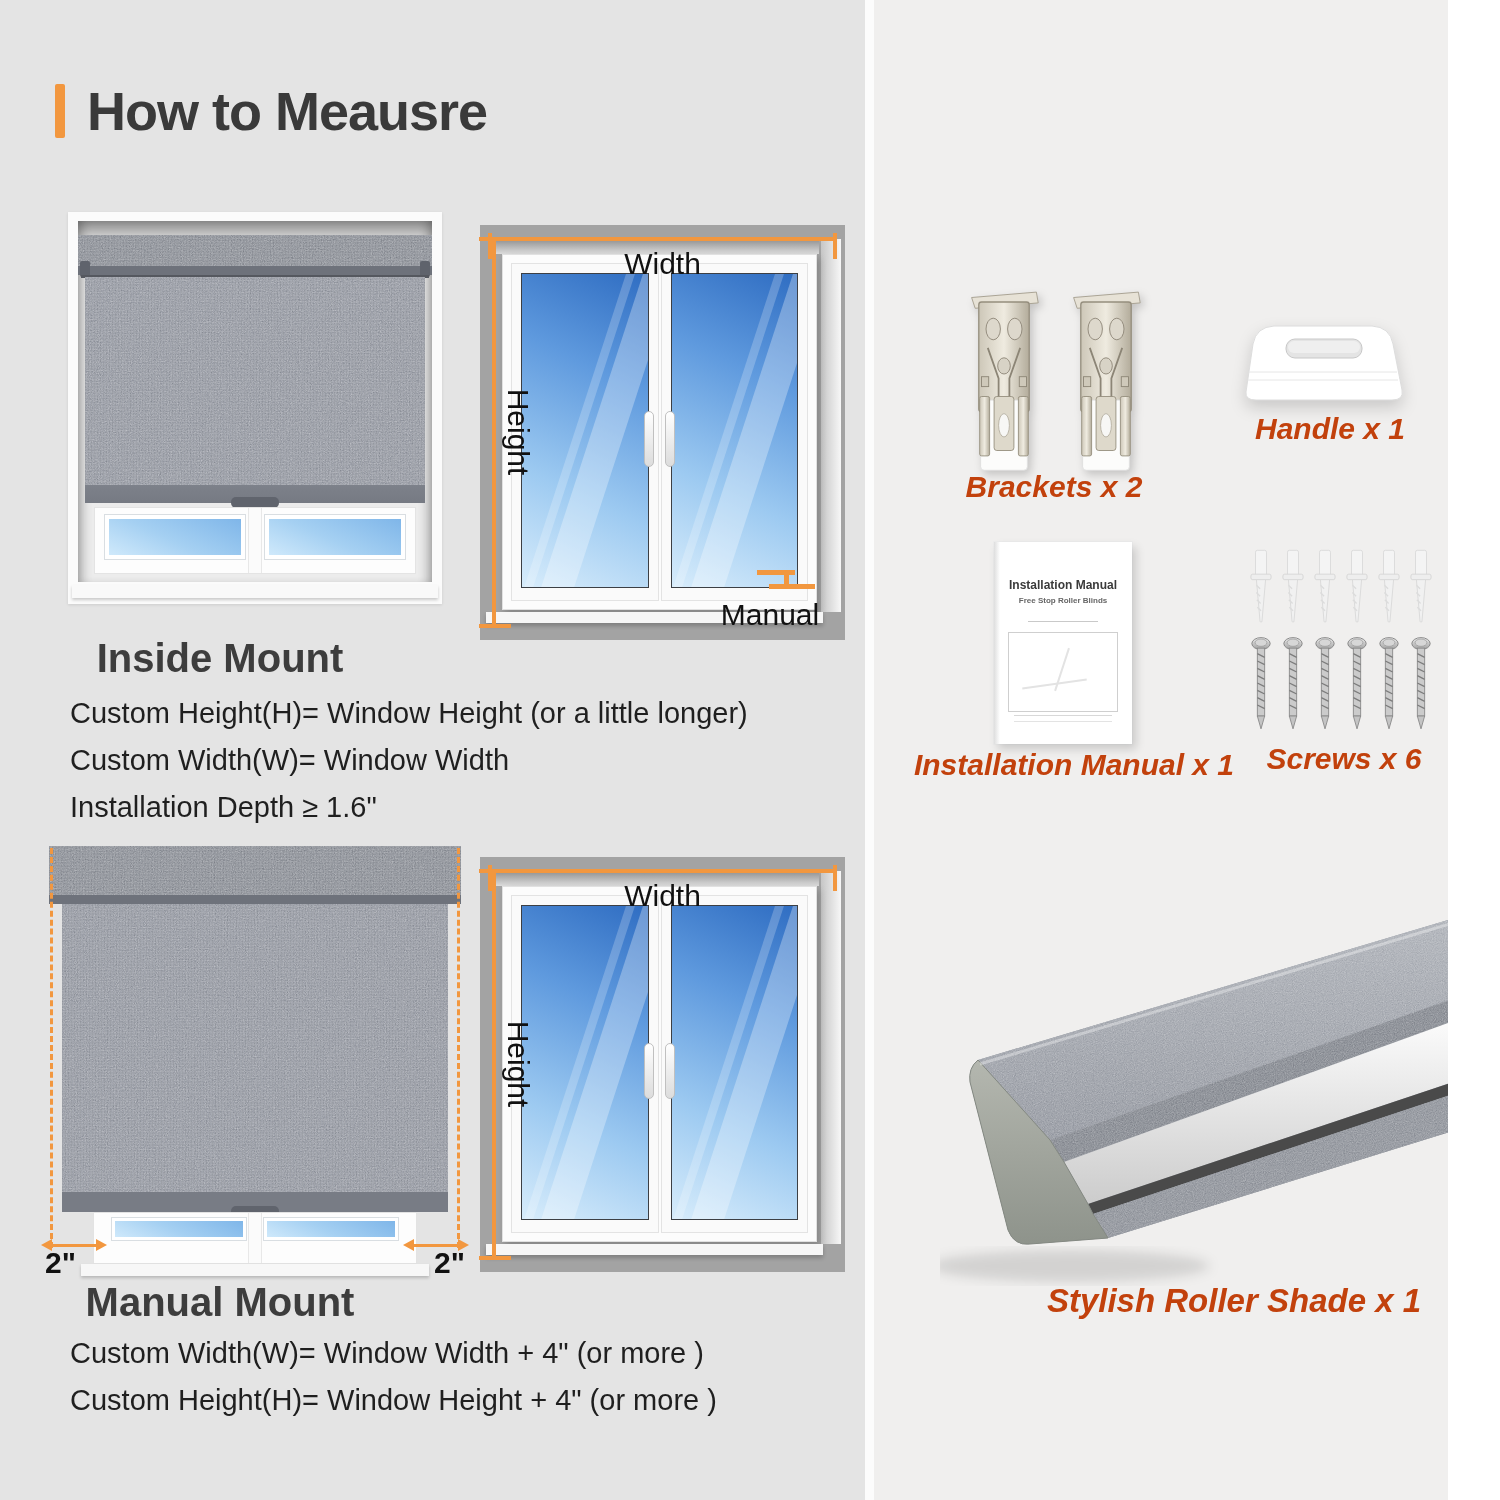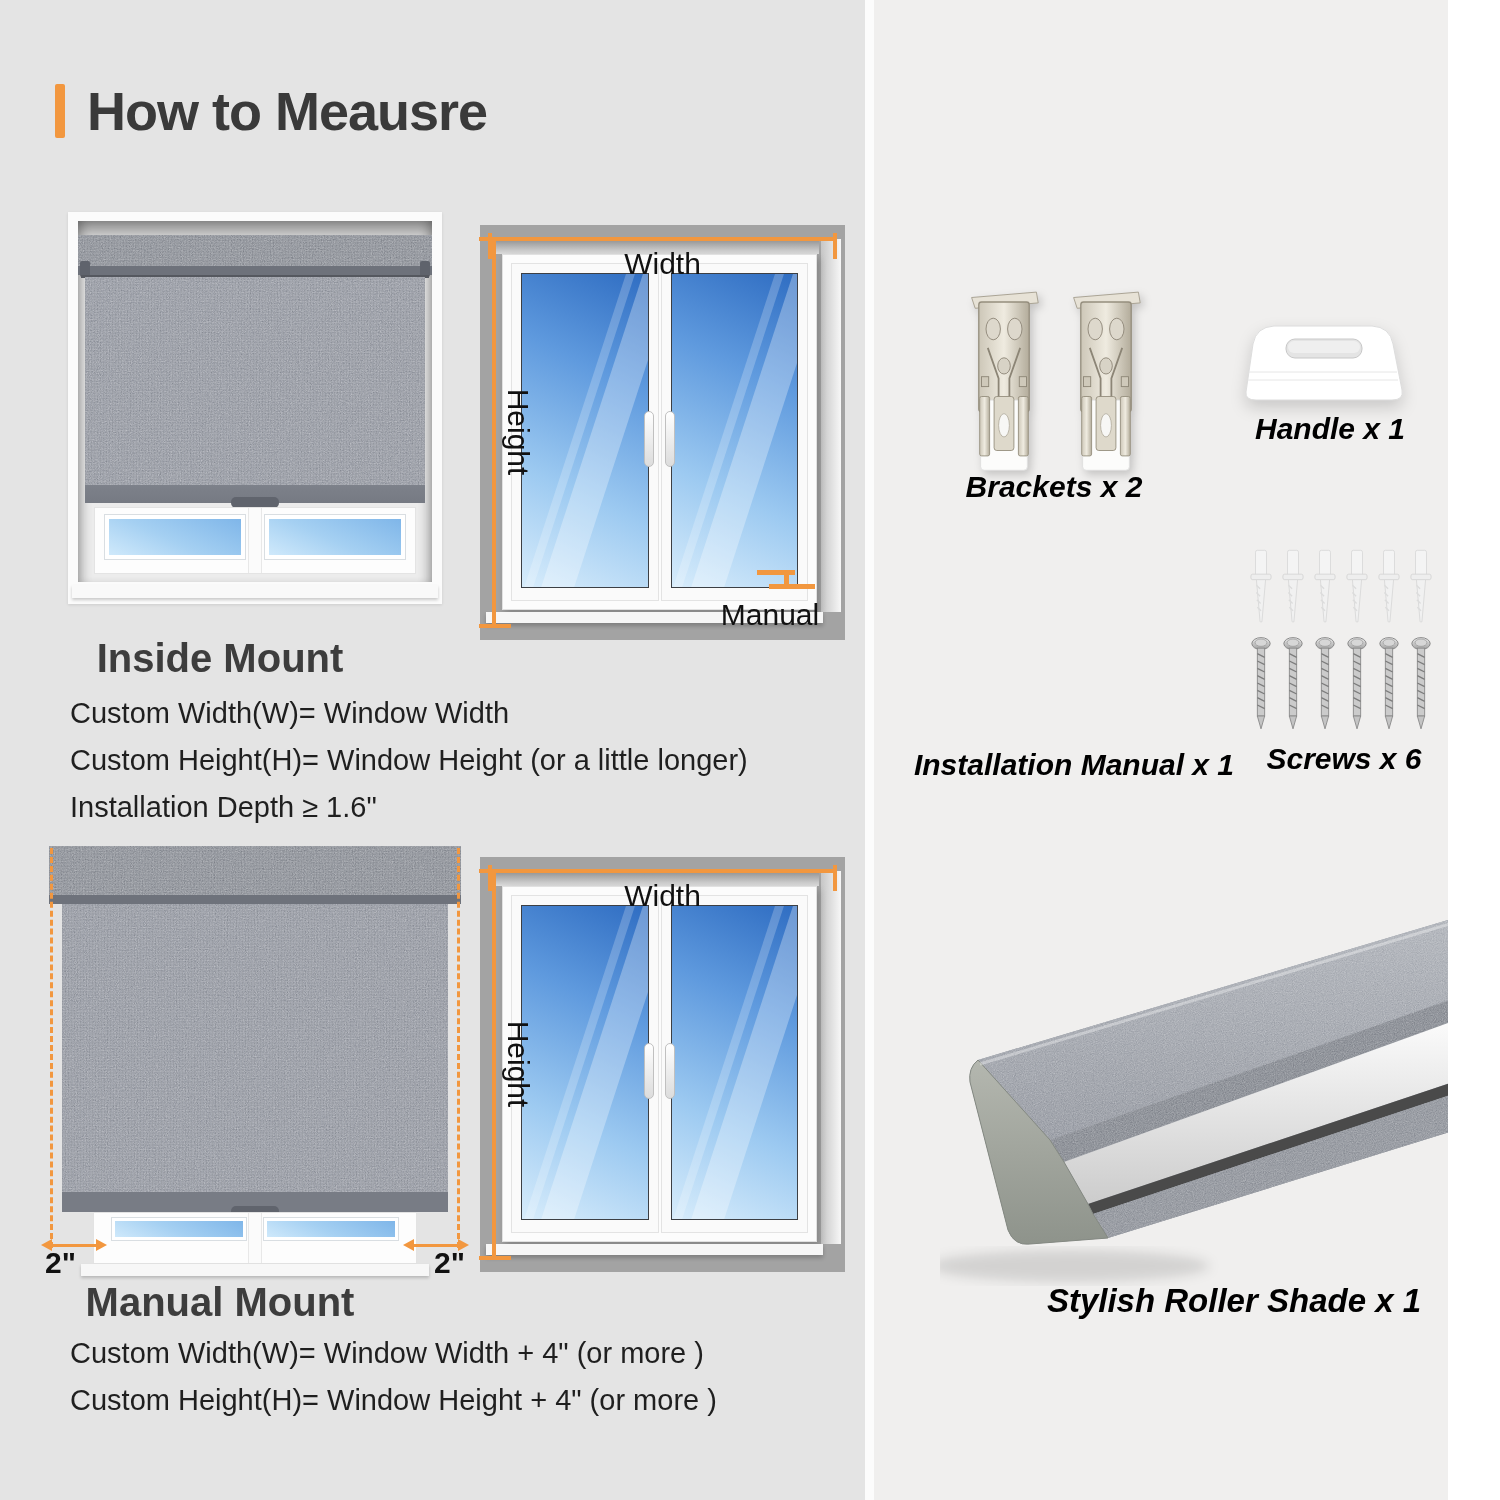--- a/index.html
+++ b/index.html
@@ -98,21 +98,21 @@
   .dash-v { position:absolute; top:10px; bottom:36px; width:0; border-left:3px dashed var(--accent); }
   .dash-l { left:15px; } .dash-r { right:15px; }
   .gap { position:absolute; top:406px; width:44px; height:3px; background:var(--accent); }
   .gap-l { left:17px; } .gap-r { right:17px; }
   .gap::before { content:""; position:absolute; left:-11px; top:-5px; border-top:6px solid transparent; border-bottom:6px solid transparent; border-right:11px solid var(--accent); }
   .gap::after  { content:""; position:absolute; right:-11px; top:-5px; border-top:6px solid transparent; border-bottom:6px solid transparent; border-left:11px solid var(--accent); }
   .lbl-2 { position:absolute; top:408px; font-size:30px; font-weight:bold; color:#111; }
   .lbl-2l { left:10px; } .lbl-2r { right:10px; }
 
   
-  .item-cap { position:absolute; font-size:30px; font-weight:bold; font-style:italic; color:#000000; text-align:center; }
+  .item-cap { position:absolute; font-size:30px; font-weight:bold; font-style:italic; color:#c2410c; text-align:center; }
   .manual { position:absolute; left:120px; top:542px; width:138px; height:202px; background:#ffffff;
     box-shadow:4px 5px 9px rgba(0,0,0,.16), 0 0 0 1px #ececec; }
   .manual::before { content:""; position:absolute; left:0; top:0; bottom:0; width:6px; background:linear-gradient(90deg,#dedede,#ffffff); }
   .man-title { position:absolute; left:0; right:0; top:36px; text-align:center; font-size:12px; font-weight:bold; color:#3a3a3a; }
   .man-sub   { position:absolute; left:0; right:0; top:54px; text-align:center; font-size:8px; font-weight:bold; color:#666; }
   .man-sig   { position:absolute; left:34px; right:34px; top:72px; height:8px;
     border-bottom:1px solid #c9c9c9; }
   .man-fig   { position:absolute; left:14px; right:14px; top:90px; height:80px; border:1px solid #cfcfcf; }
   .man-fig i { position:absolute; display:block; background:#e3e3e3; }
   .man-f1 { left:12%; top:64%; width:60%; height:2px; transform:rotate(-8deg); }
@@ -246,22 +246,22 @@
         <div class="dg-bar1"></div>
           <div class="dg-stub"></div>
           <div class="dg-bar2"></div>
       </div>
       <div class="lbl-depth">Manual</div>
     </div>
 
     <div class="abs mount-head" style="left:20px; top:636px; width:400px;">Inside Mount</div>
 
     <div class="abs copy" style="left:70px; top:690px; width:760px;">
+      <div>Custom Height(H)= Window Height (or a little longer)</div>
       <div>Custom Width(W)= Window Width</div>
-      <div>Custom Height(H)= Window Height (or a little longer)</div>
       <div>Installation Depth ≥ 1.6"</div>
     </div>
 
     <div class="abs fig-of">
       <div class="of-cassette fabric fab-cassette">
         <svg class="tex">
             <rect width="100%" height="100%" filter="url(#fabricNoise)"></rect>
           </svg>
         <div class="cassette-lip"></div>
       </div>
@@ -329,20 +329,30 @@
     <div class="item-cap" style="left:50px; top:470px; width:260px;">Brackets x 2</div>
 
     <svg class="hw" style="left:358px; top:314px; filter:drop-shadow(0 7px 8px rgba(0,0,0,.16));" width="182" height="96" viewBox="0 0 182 96">
       <path d="M14 78 L21 30 Q24 13 42 12 L140 12 Q158 13 161 30 L170 76 Q172 86 160 86 L24 86 Q13 86 14 78 Z" fill="#ffffff" stroke="#dcdcdc"></path>
       <path d="M16 66 L166 66 M17 58 L165 58" stroke="#e6e6e6" fill="none"></path>
       <rect x="54" y="25" width="76" height="19" rx="9" fill="#e4e4e4" stroke="#c8c8c8"></rect>
       <rect x="56" y="27" width="72" height="12" rx="6" fill="#efefef"></rect>
     </svg>
     <div class="item-cap" style="left:366px; top:412px; width:180px;">Handle x 1</div>
 
+    <div class="manual">
+      <div class="man-title">Installation Manual</div>
+      <div class="man-sub">Free Stop Roller Blinds</div>
+      <div class="man-sig"></div>
+      <div class="man-fig">
+          <i class="man-f1"></i>
+          <i class="man-f2"></i>
+        </div>
+      <div class="man-foot"></div>
+    </div>
     <div class="item-cap" style="left:30px; top:748px; width:340px;">Installation Manual x 1</div>
 
     <svg class="hw" style="left:376px; top:548px;" width="22" height="78" viewBox="0 0 24 84">
         <use href="#sym-anchor"></use>
       </svg>
     <svg class="hw" style="left:408px; top:548px;" width="22" height="78" viewBox="0 0 24 84">
         <use href="#sym-anchor"></use>
       </svg>
     <svg class="hw" style="left:440px; top:548px;" width="22" height="78" viewBox="0 0 24 84">
         <use href="#sym-anchor"></use>

